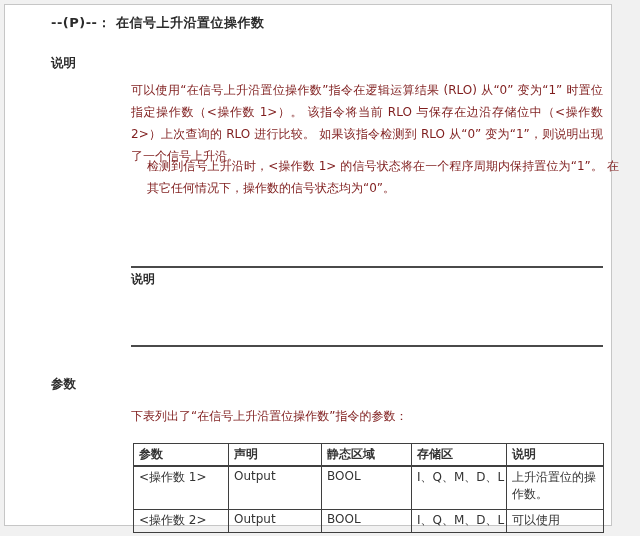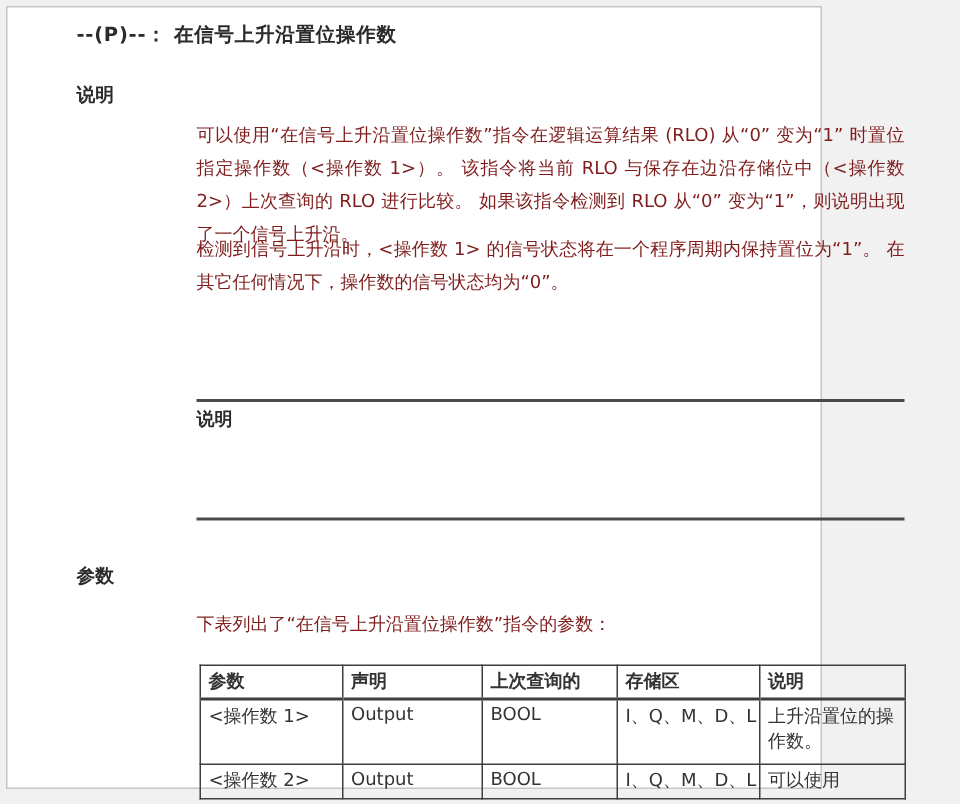--- a/index.html
+++ b/index.html
@@ -6,21 +6,21 @@
   body {
     width: 640px; height: 536px;
     background: #f1f1f1;
     font-family: "DejaVu Sans", "Liberation Sans", sans-serif;
     color: #333;
     position: relative;
     overflow: hidden;
   }
   .page {
     position: absolute;
-    left: 4px; top: 4px; width: 544px; height: 522px;
+    left: 4px; top: 4px; width: 608px; height: 522px;
     background: #ffffff;
     border: 1px solid #c6c6c6;
     box-sizing: border-box;
   }
   .doc-title {
     position: absolute;
     left: 46px; top: 9px;
     font-size: 13px; font-weight: bold; color: #2b2b2b;
     letter-spacing: 0.5px;
   }
@@ -31,21 +31,21 @@
   }
   .side-heading.desc { top: 50px; }
   .side-heading.params { top: 371px; }
   .body-text {
     position: absolute;
     left: 126px; width: 472px;
     font-size: 12px; line-height: 22px; color: #7f1d1d;
     text-align: justify;
   }
   .p1 { top: 74px; }
-  .p2 { top: 150px; }
+  .p2 { top: 150px; margin-left: 16px; }
   .p3 { top: 212px; }
   .note-block {
     position: absolute;
     left: 126px; top: 261px; width: 472px;
     border-top: 2px solid #4a4a4a;
     border-bottom: 2px solid #4a4a4a;
     box-sizing: border-box;
     height: 81px;
     padding-top: 3px;
   }
@@ -114,21 +114,21 @@
       <col class="col-1">
         <col class="col-2">
         <col class="col-3">
         <col class="col-4">
         <col class="col-5">
     </colgroup>
     <thead>
       <tr>
         <th>参数</th>
         <th>声明</th>
-        <th>上次查询的</th>
+        <th>静态区域</th>
         <th>存储区</th>
         <th>说明</th>
       </tr>
     </thead>
     <tbody>
       <tr class="row-tall">
         <td>&lt;操作数 1&gt;</td>
         <td>Output</td>
         <td>BOOL</td>
         <td class="nowrap">I、Q、M、D、L</td>

